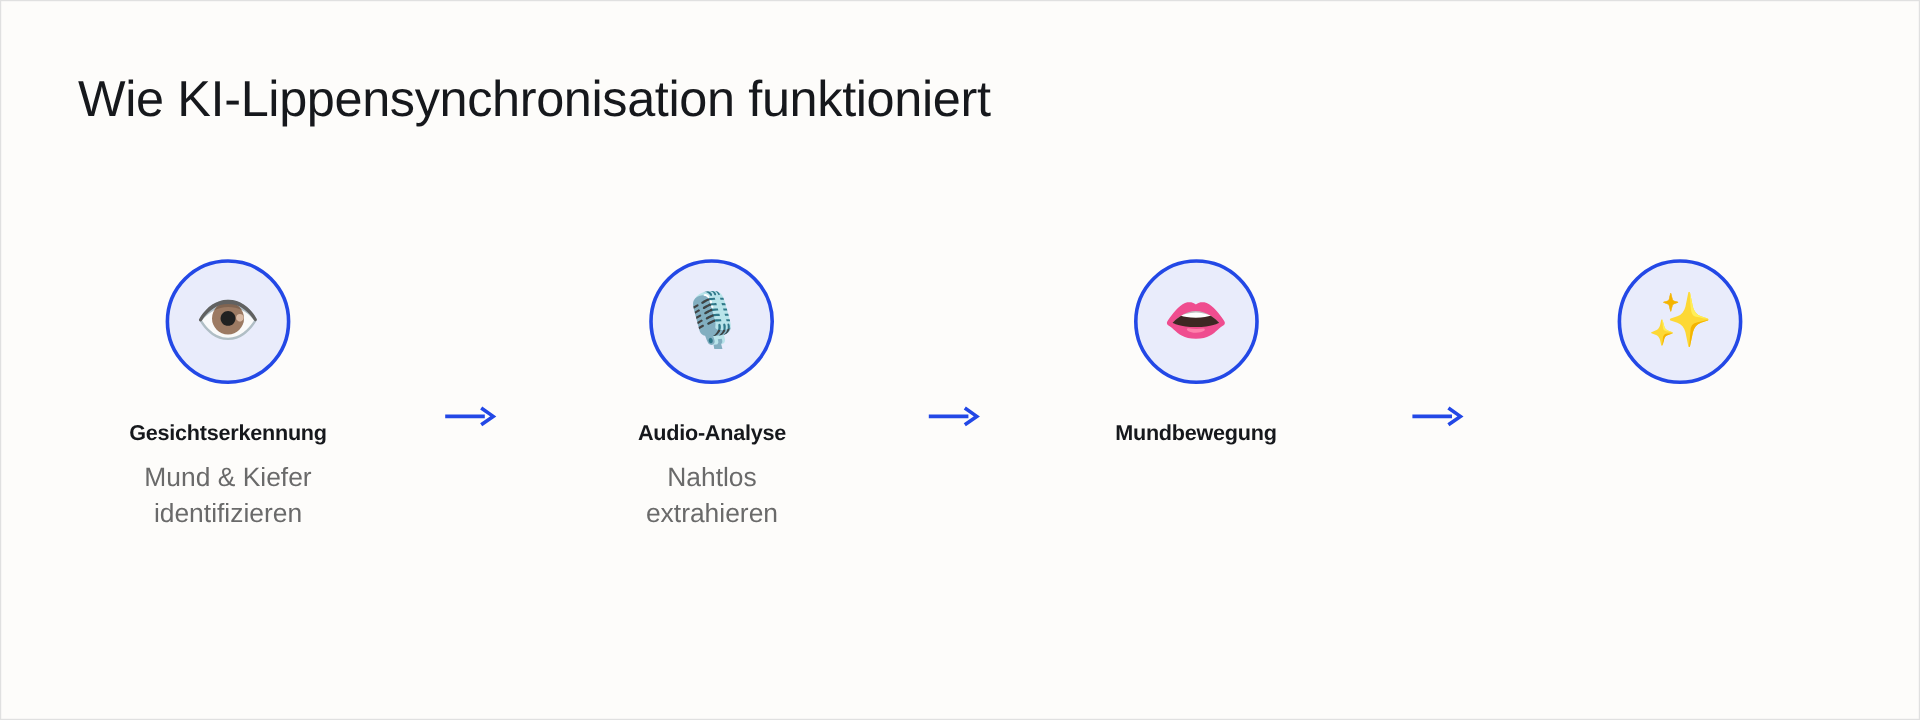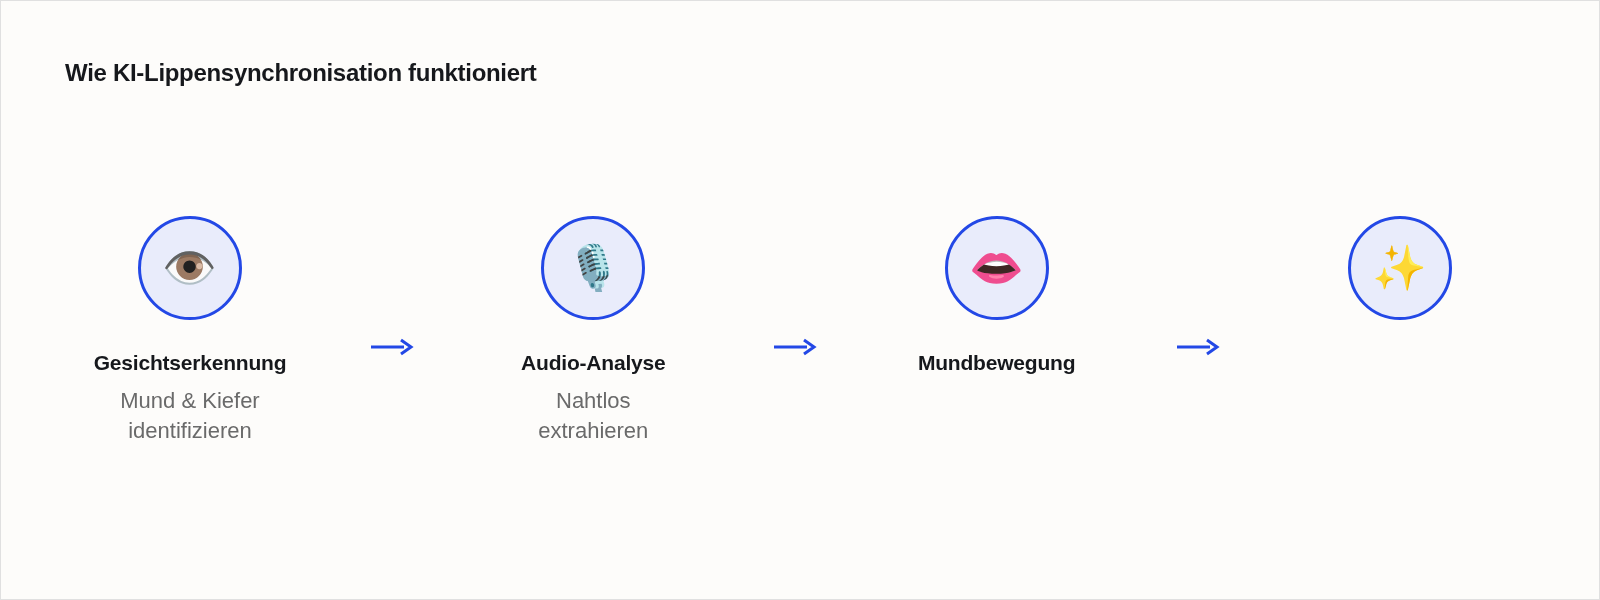--- a/index.html
+++ b/index.html
@@ -20,22 +20,22 @@
     width: 1600px;
     height: 600px;
     background: #fdfcfa;
     border: 1px solid #e0e0e0;
   }
 
   .page-title {
     position: absolute;
     left: 64px;
     top: 58px;
-    font-size: 24px;
-    font-weight: bold;
+    font-size: 42px;
+    font-weight: normal;
     color: #16181c;
     letter-spacing: -0.3px;
     white-space: nowrap;
   }
 
   .steps-row {
     position: absolute;
     left: 64px;
     top: 215px;
     width: 1460px;
@@ -67,21 +67,21 @@
   }
 
   .step-emoji {
     font-size: 44px;
     line-height: 1;
     display: block;
   }
 
   .step-title {
     margin-top: 31px;
-    font-size: 21px;
+    font-size: 18px;
     font-weight: bold;
     color: #16181c;
     text-align: center;
     letter-spacing: -0.2px;
     white-space: nowrap;
   }
 
   .step-desc {
     margin-top: 11px;
     font-size: 22px;

